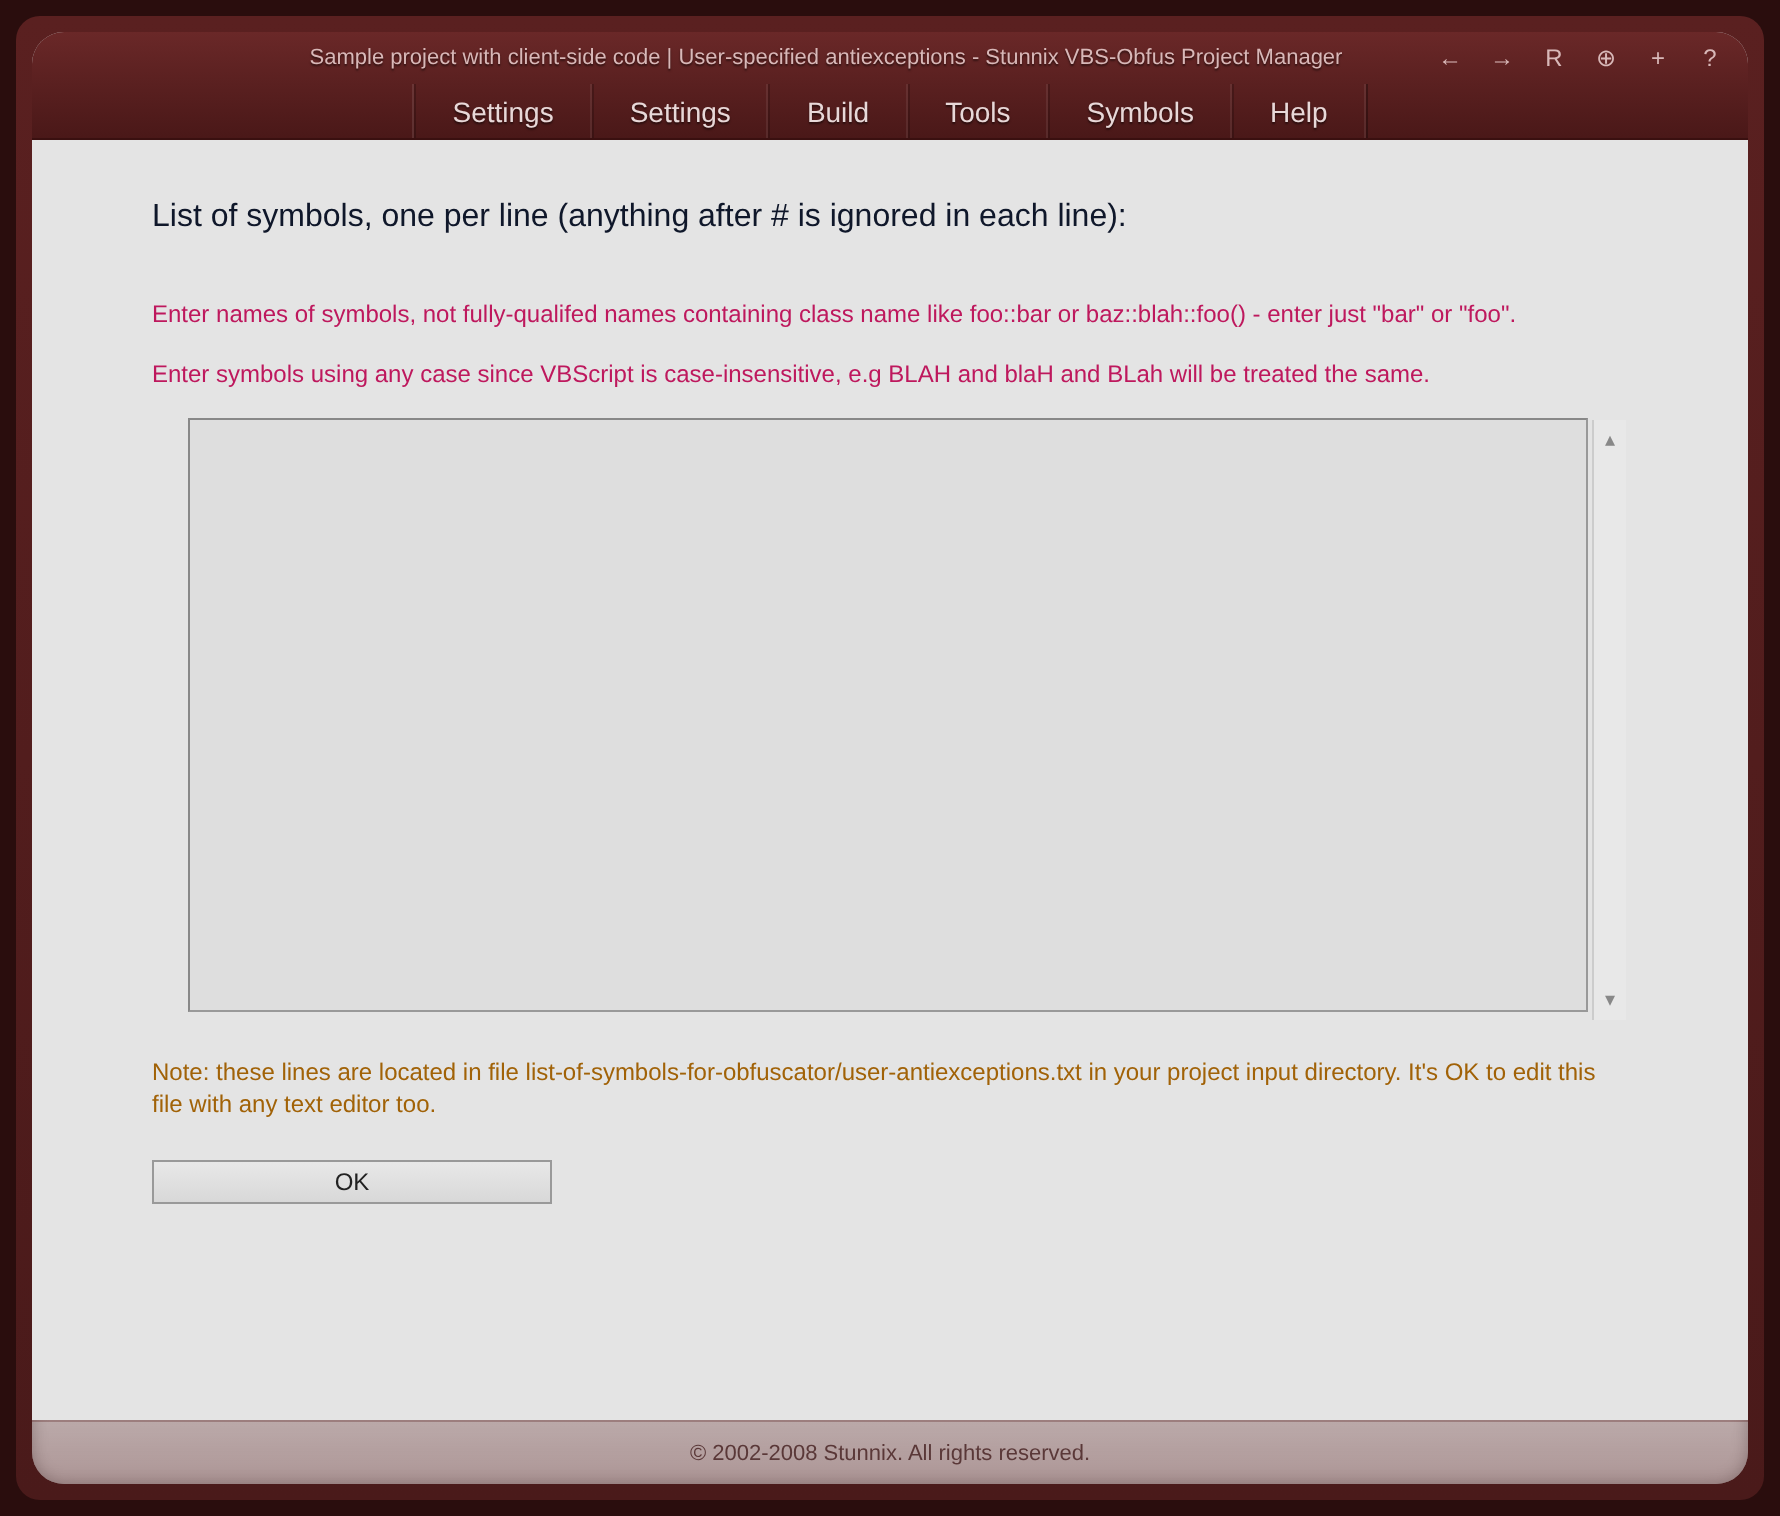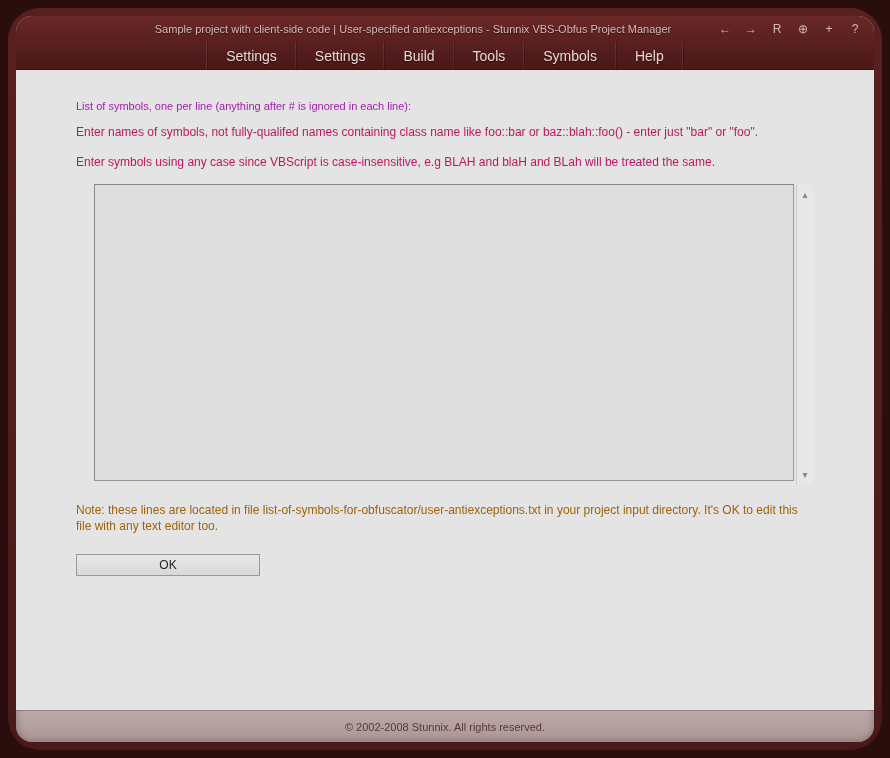--- a/index.html
+++ b/index.html
@@ -15,21 +15,21 @@
       overflow: hidden;
       position: relative;
     }
     .outer-frame {
       position: absolute;
       top: 8px;
       left: 8px;
       right: 8px;
       bottom: 8px;
       background: linear-gradient(to bottom, #5a2020, #4a1a1a);
-      border-radius: 32px;
+      border-radius: 12px;
       padding: 8px;
     }
     .window {
       width: 100%;
       height: 100%;
       background: #e4e4e4;
       border-radius: 16px;
       overflow: hidden;
       display: flex;
       flex-direction: column;
@@ -87,23 +87,23 @@
       border-left: 1px solid rgba(0,0,0,0.2);
       border-right: 1px solid rgba(255,255,255,0.08);
     }
     .content {
       flex: 1;
       background: #e4e4e4;
       padding: 30px 60px 20px 60px;
       overflow-y: auto;
     }
     .heading {
-      font-size: 11px;
-      color: #a21caf;
-      margin-bottom: 13px;
+      font-size: 16px;
+      color: #0f172a;
+      margin-bottom: 32px;
     }
     .description {
       font-size: 12px;
       color: #be185d;
       line-height: 1.3;
       margin-bottom: 14px;
     }
     .textarea-wrapper {
       margin-left: 18px;
       margin-bottom: 18px;
@@ -145,21 +145,21 @@
       color: #a16207;
       line-height: 1.3;
       margin-bottom: 20px;
       margin-top: 16px;
     }
     .button-row {
       display: flex;
       gap: 2px;
     }
     .btn {
-      width: 184px;
+      width: 200px;
       height: 22px;
       background: linear-gradient(to bottom, #e8e8e8, #d8d8d8);
       border: 1px solid #999;
       font-size: 12px;
       cursor: pointer;
       color: #222;
     }
     .footer {
       height: 32px;
       background: linear-gradient(to bottom, rgba(90,32,32,0.3), rgba(90,32,32,0.4));

